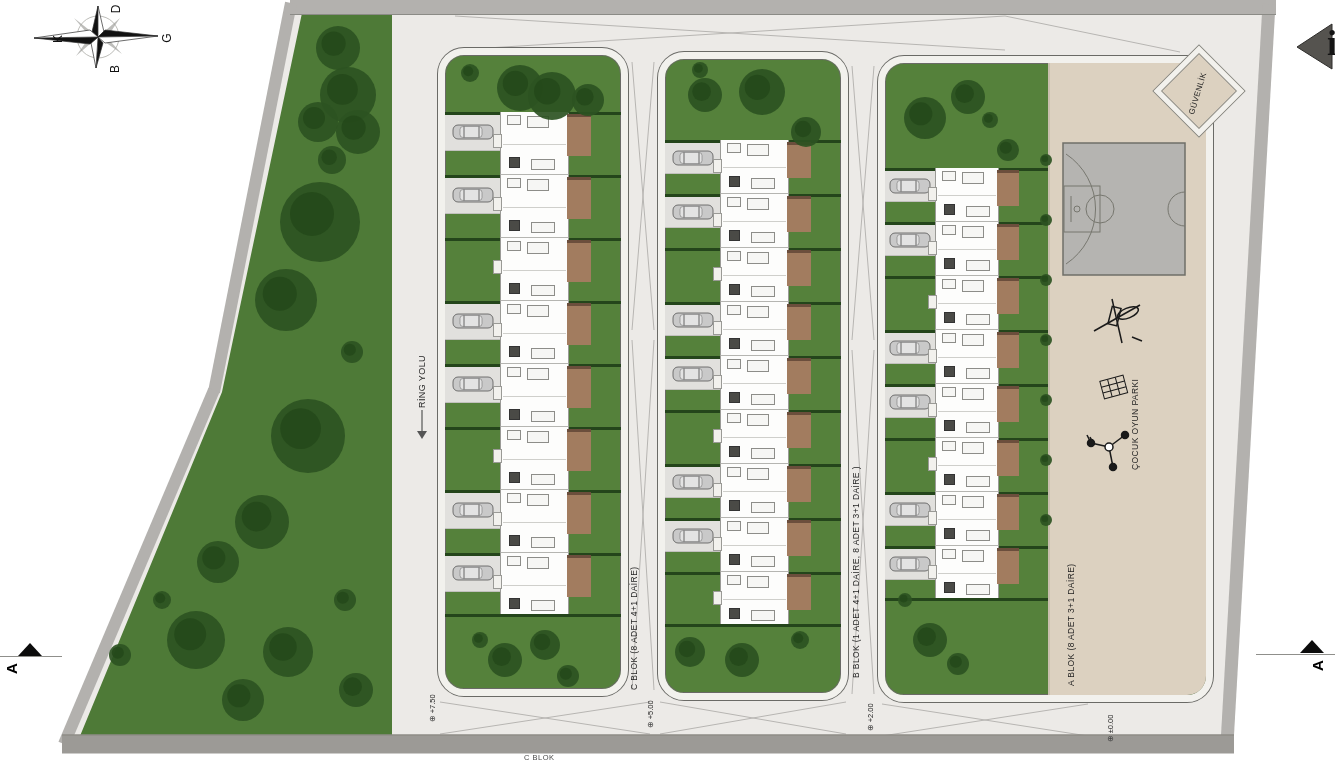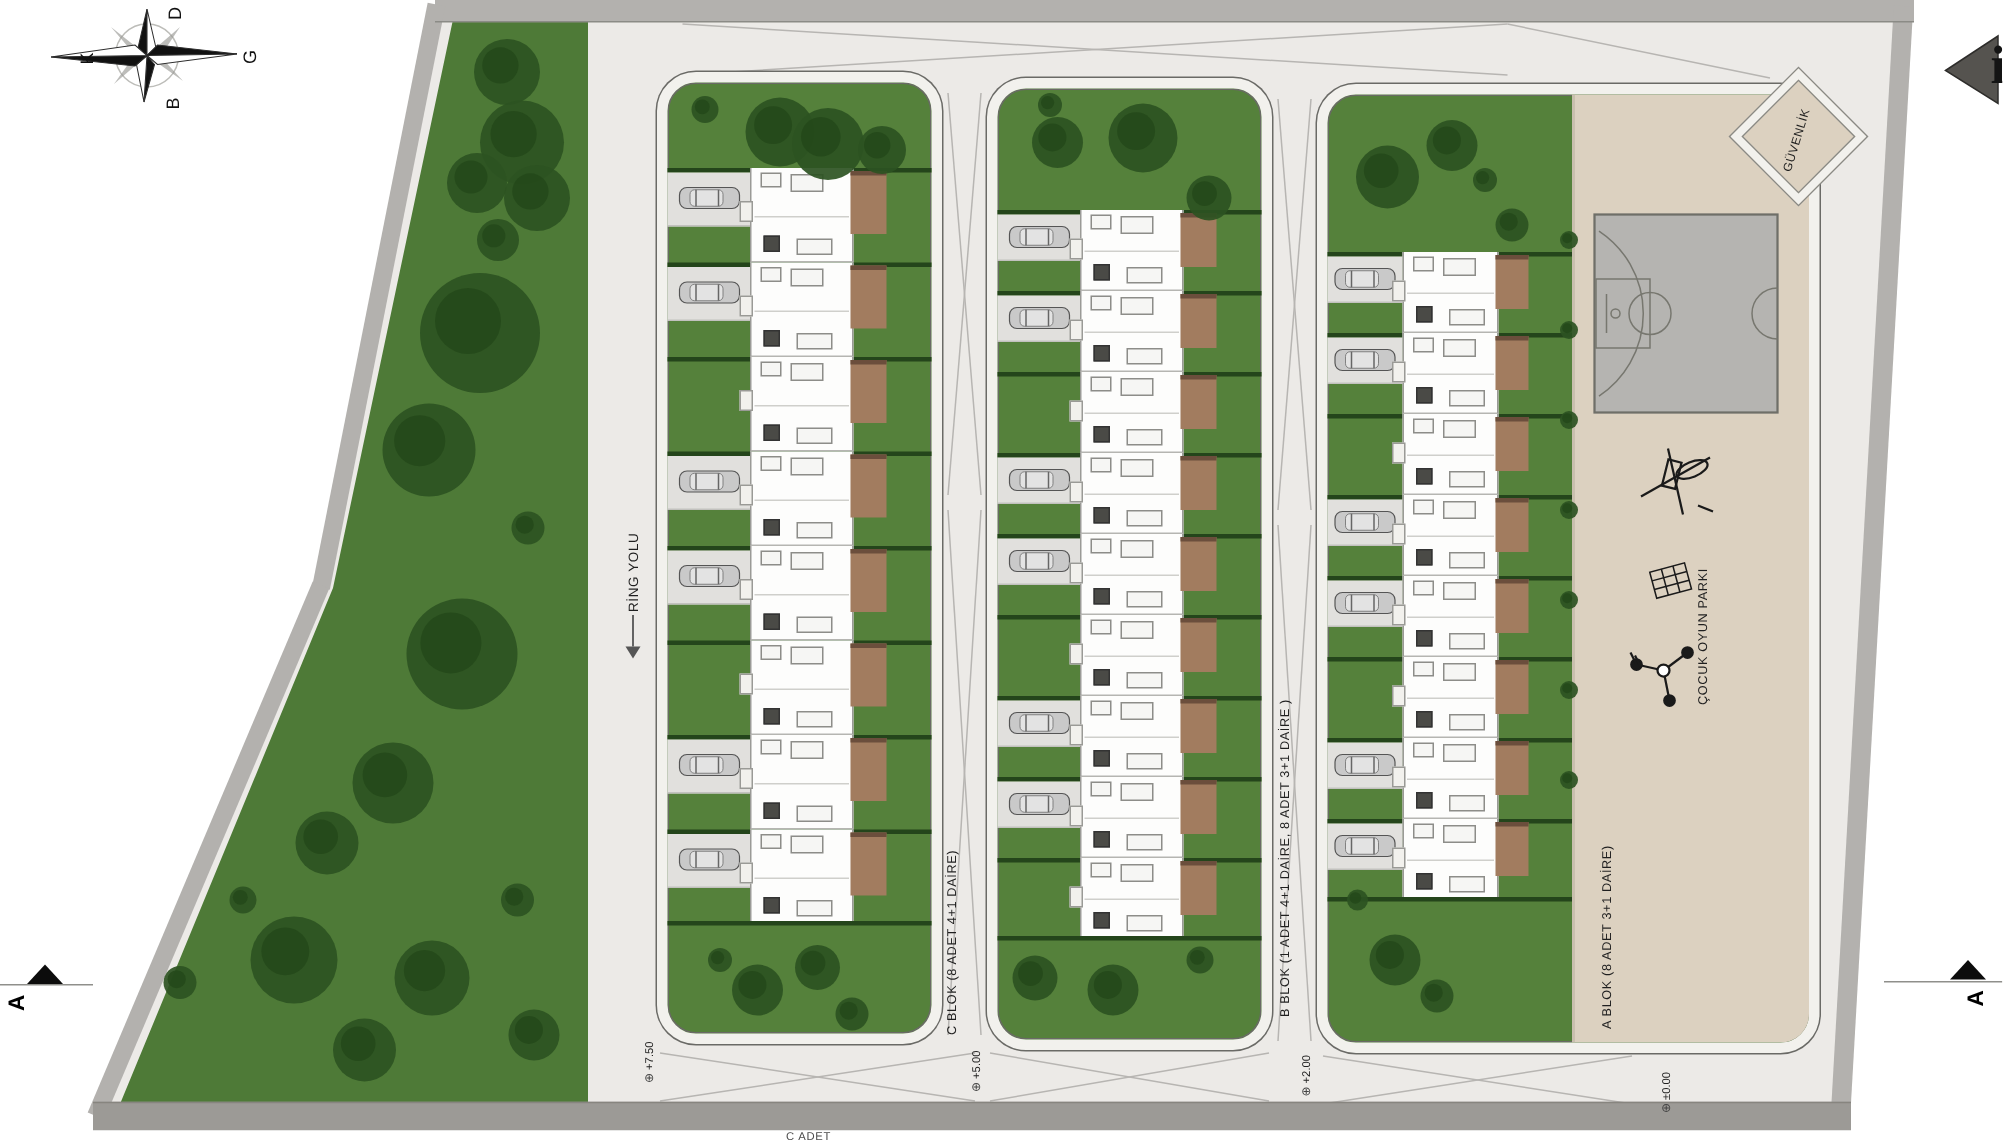--- a/index.html
+++ b/index.html
@@ -390,21 +390,21 @@
   <div class="section-a" style="left:6px;top:660px">A</div>
   <div class="section-line" style="left:1256px;top:654px;width:79px"></div>
   <div class="section-tri" style="left:1300px;top:640px"></div>
   <div class="section-a" style="left:1312px;top:657px">A</div>
 
   <svg class="icon-layer" style="left:1296px;top:22px;z-index:5" width="38" height="48">
     <polygon points="1,25 36,2 36,47" fill="#55534f" stroke="#2e2d2b"></polygon>
   </svg>
   <div id="edge-glyph" style="left:1327px;top:22px">i</div>
 
-  <div id="footer-label" style="left:524px;top:753px">C ADET</div>
+  <div id="footer-label" style="left:524px;top:753px">C BLOK</div>
 <div class="units" style="left: 445px; top: 112px; width: 176px; height: 504px;">
       <div class="unit" style="top:0px;height:63px">
         <div class="hedge"></div>
         <div class="drive" style="left:0px;top:3px;width:55px;height:34.650000000000006px"></div>
         <div class="abs" style="left:6.5px;top:12.325000000000003px">
           <svg width="42" height="16" viewBox="0 0 42 16">
             <rect x="1" y="1" width="40" height="14" rx="5" fill="#c9c9c9" stroke="#555" stroke-width="0.8"></rect>
             <rect x="8" y="2.5" width="22" height="11" rx="3" fill="#e3e3e3" stroke="#777" stroke-width="0.6"></rect>
             <line x1="12" y1="2.5" x2="12" y2="13.5" stroke="#666"></line>
             <line x1="27" y1="2.5" x2="27" y2="13.5" stroke="#666"></line>

